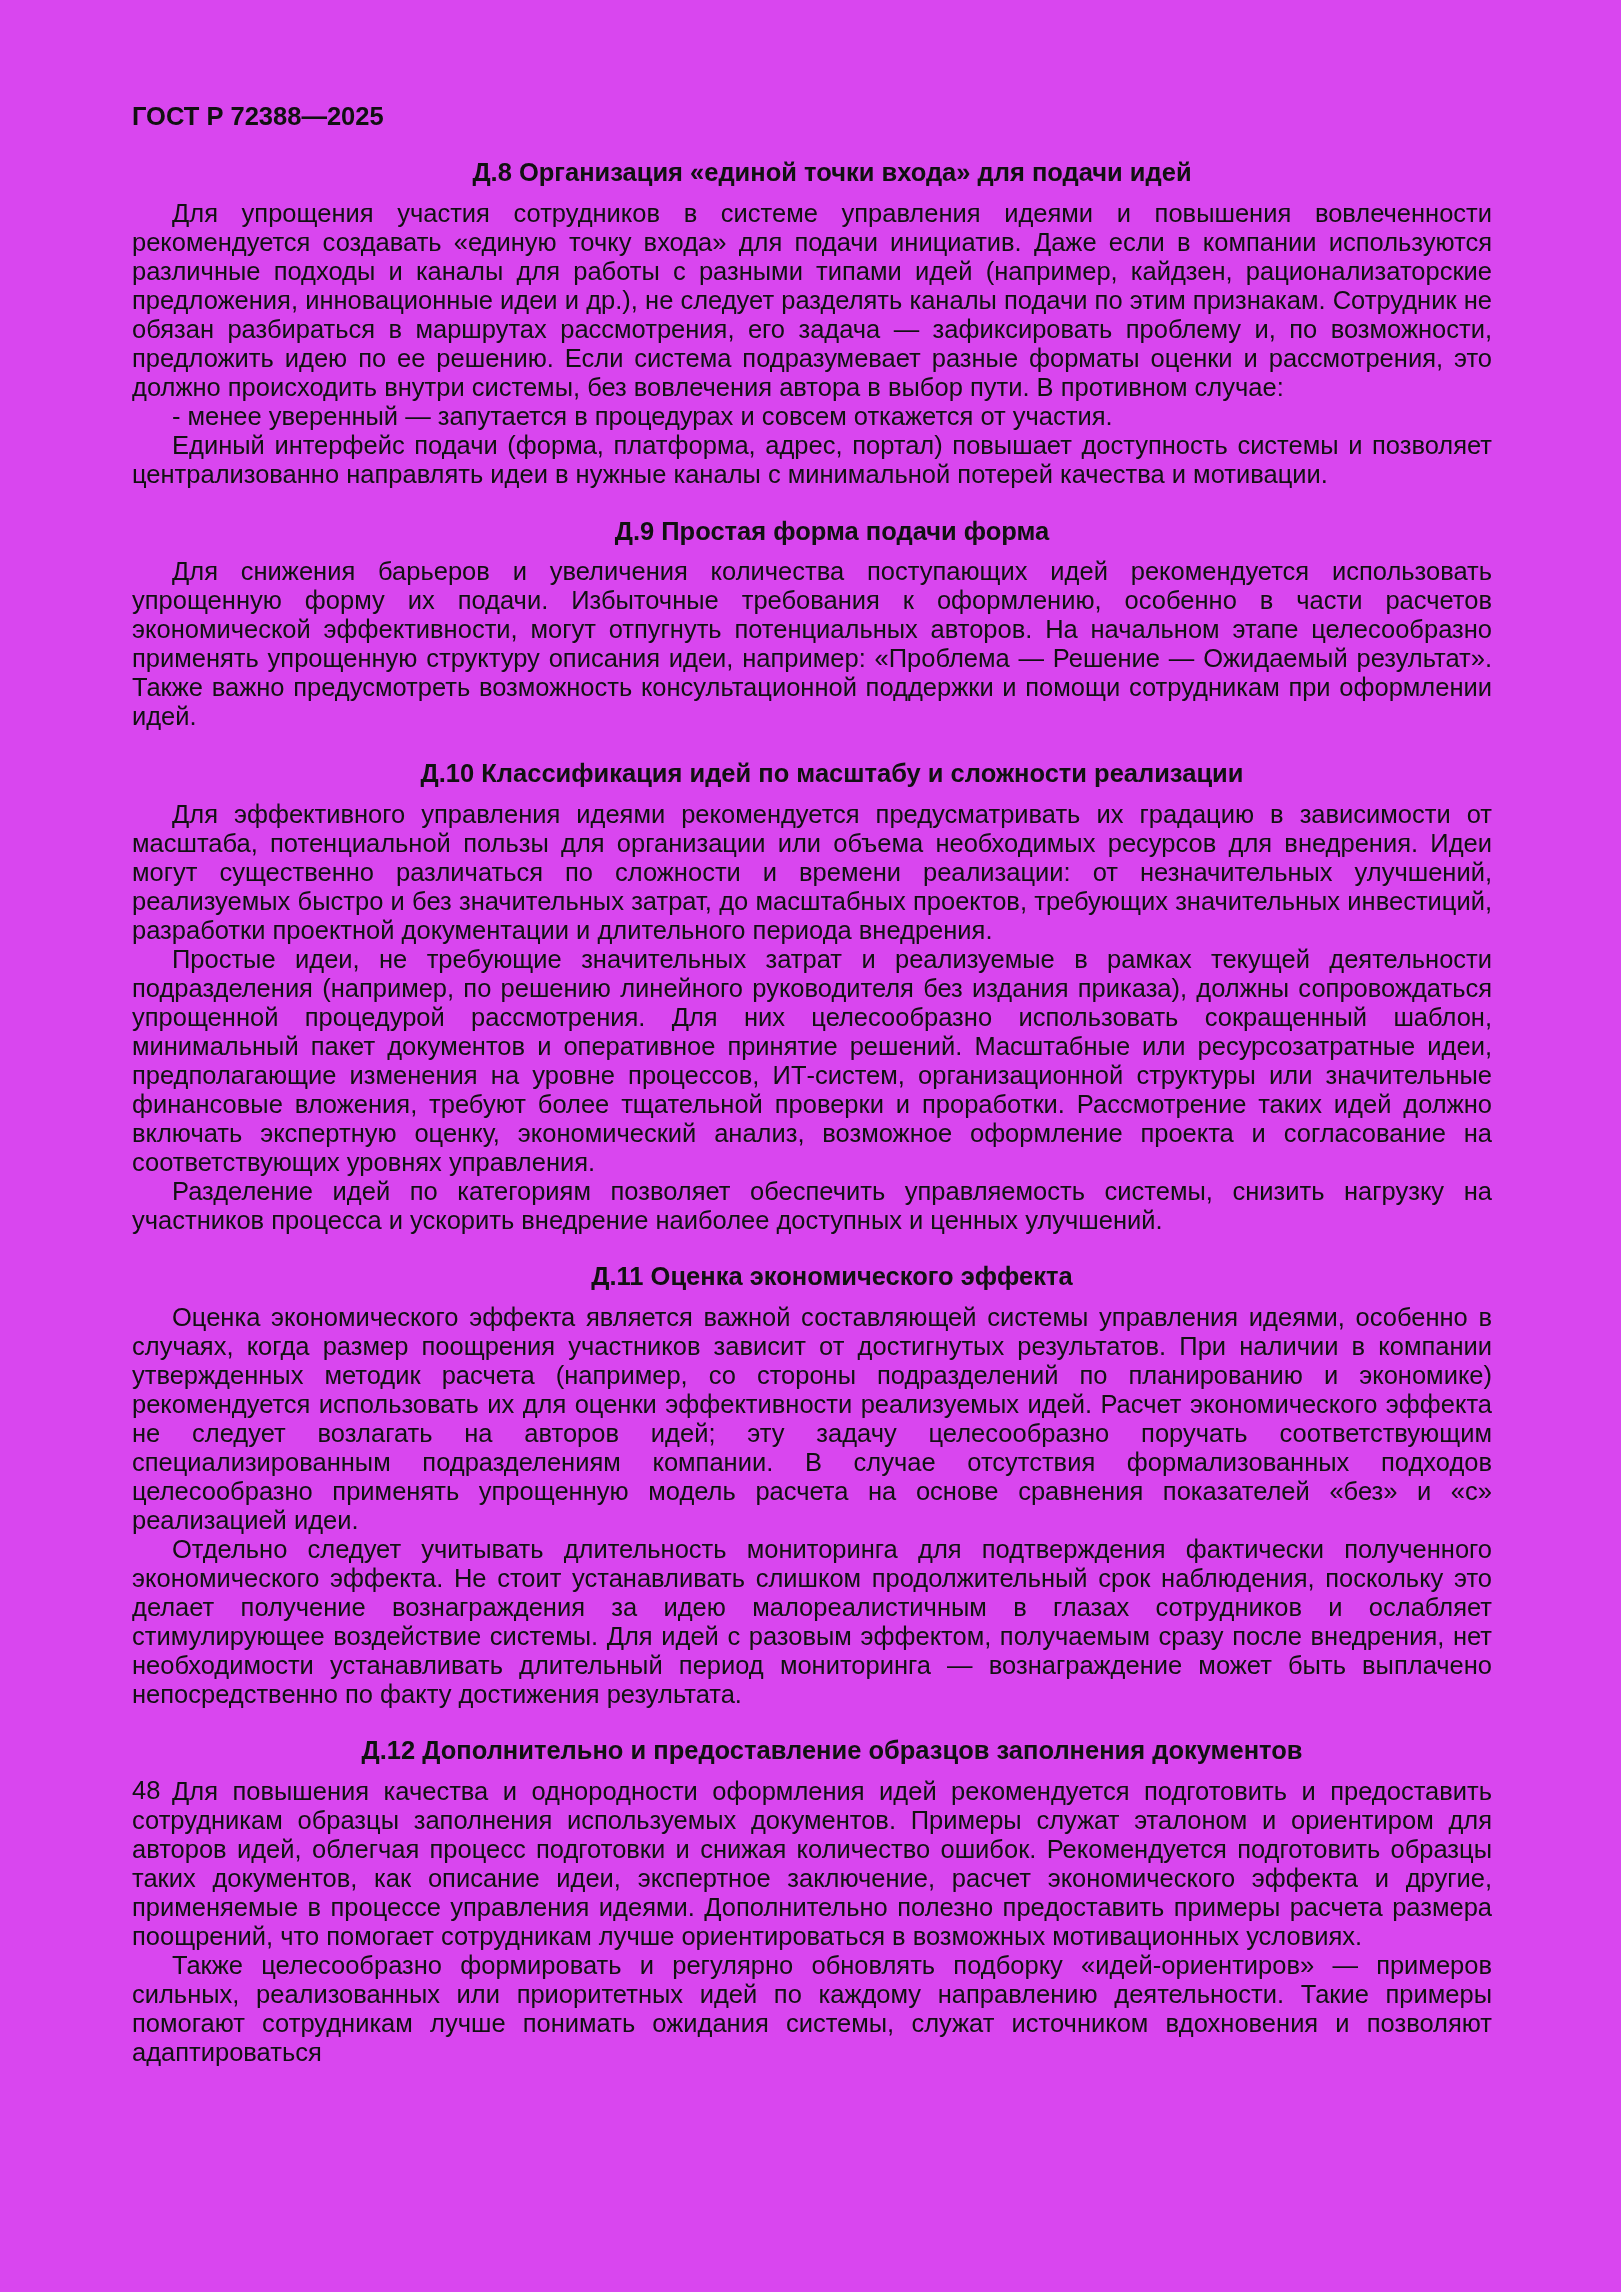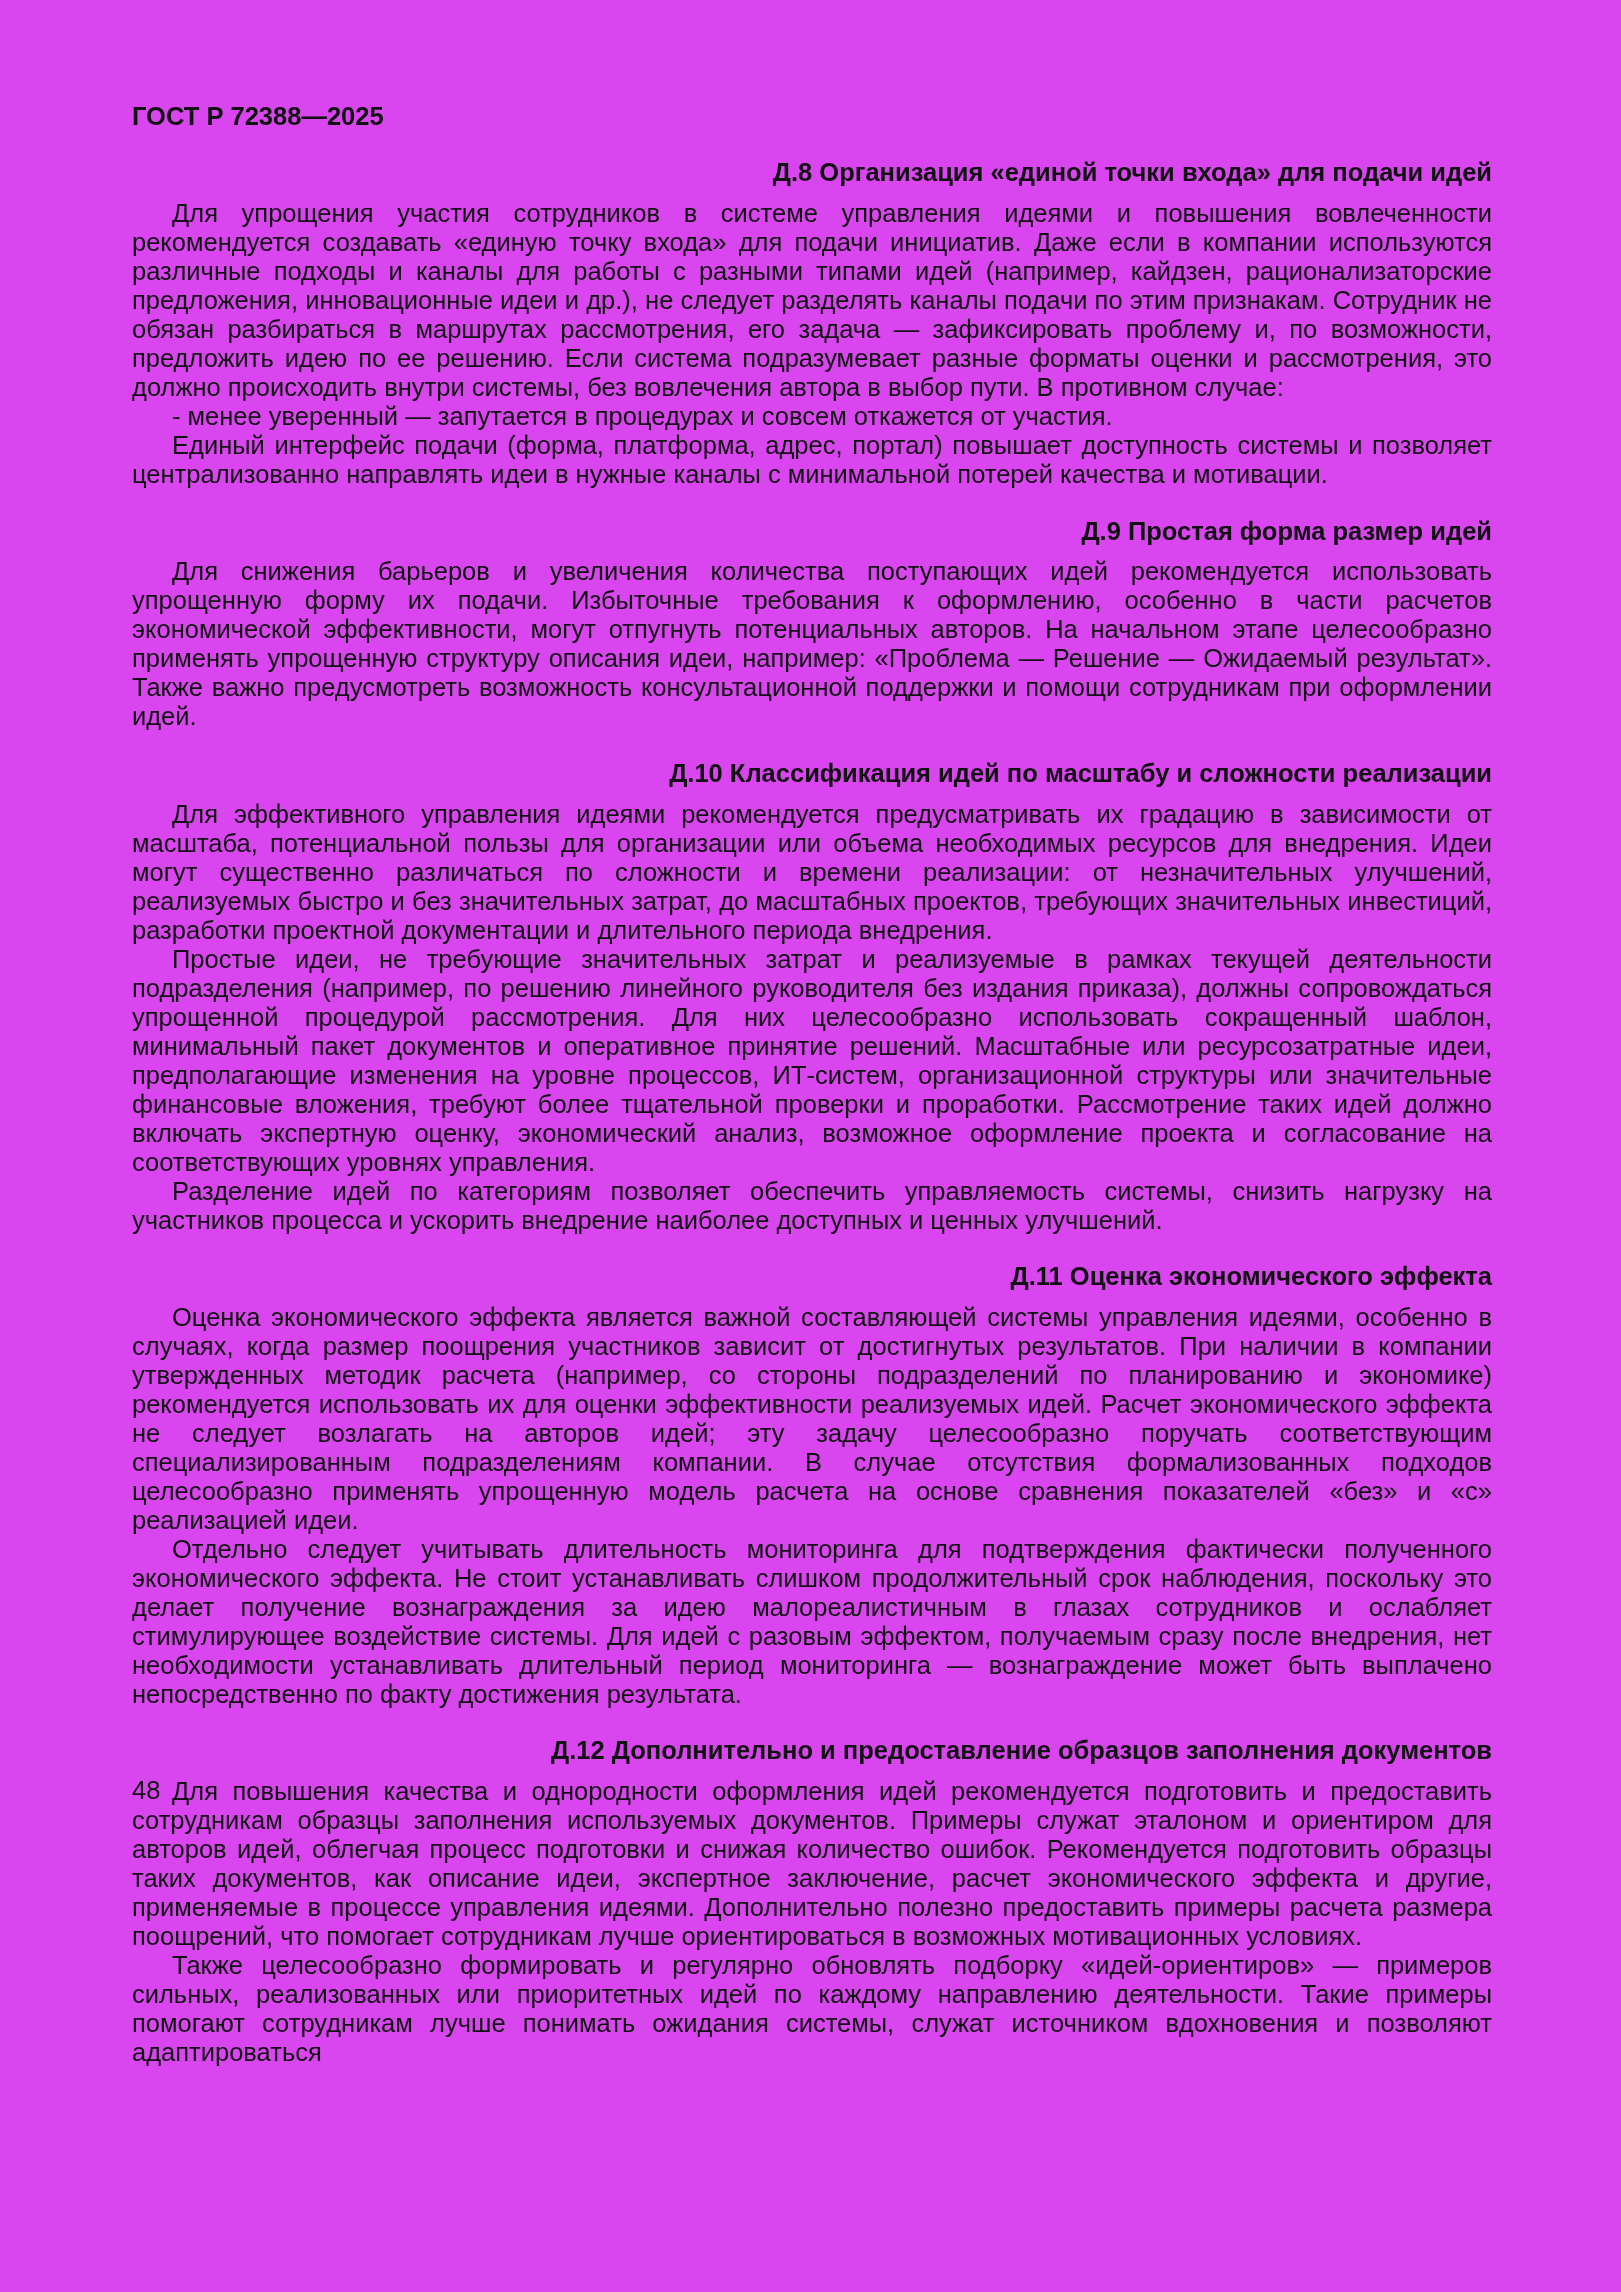--- a/index.html
+++ b/index.html
@@ -21,21 +21,21 @@
   .running-header {
     font-weight: bold;
     margin-bottom: 19.6px;
   }
   .heading {
     font-size: 25.5px;
     font-weight: bold;
     text-indent: 40px;
     margin-top: 27.4px;
     margin-bottom: 11.8px;
-    text-align: right;
+    text-align: center;
   }
   .para {
     text-align: justify;
     text-indent: 40px;
     hyphens: auto;
   }
   .list-item {
     text-align: justify;
     text-indent: 40px;
   }
@@ -54,21 +54,21 @@
   <div class="running-header">ГОСТ Р 72388—2025</div>
 
   <section>
     <h2 class="heading">Д.8 Организация «единой точки входа» для подачи идей</h2>
     <p class="para">Для упрощения участия сотрудников в системе управления идеями и повышения вовлеченности рекомендуется создавать «единую точку входа» для подачи инициатив. Даже если в компании используются различные подходы и каналы для работы с разными типами идей (например, кайдзен, рационализаторские предложения, инновационные идеи и др.), не следует разделять каналы подачи по этим признакам. Сотрудник не обязан разбираться в маршрутах рассмотрения, его задача — зафиксировать проблему и, по возможности, предложить идею по ее решению. Если система подразумевает разные форматы оценки и рассмотрения, это должно происходить внутри системы, без вовлечения автора в выбор пути. В противном случае:</p>
     <p class="list-item">- менее уверенный — запутается в процедурах и совсем откажется от участия.</p>
     <p class="para">Единый интерфейс подачи (форма, платформа, адрес, портал) повышает доступность системы и позволяет централизованно направлять идеи в нужные каналы с минимальной потерей качества и мотивации.</p>
   </section>
 
   <section>
-    <h2 class="heading">Д.9 Простая форма размер идей</h2>
+    <h2 class="heading">Д.9 Простая форма подачи форма</h2>
     <p class="para">Для снижения барьеров и увеличения количества поступающих идей рекомендуется использовать упрощенную форму их подачи. Избыточные требования к оформлению, особенно в части расчетов экономической эффективности, могут отпугнуть потенциальных авторов. На начальном этапе целесообразно применять упрощенную структуру описания идеи, например: «Проблема — Решение — Ожидаемый результат». Также важно предусмотреть возможность консультационной поддержки и помощи сотрудникам при оформлении идей.</p>
   </section>
 
   <section>
     <h2 class="heading">Д.10 Классификация идей по масштабу и сложности реализации</h2>
     <p class="para">Для эффективного управления идеями рекомендуется предусматривать их градацию в зависимости от масштаба, потенциальной пользы для организации или объема необходимых ресурсов для внедрения. Идеи могут существенно различаться по сложности и времени реализации: от незначительных улучшений, реализуемых быстро и без значительных затрат, до масштабных проектов, требующих значительных инвестиций, разработки проектной документации и длительного периода внедрения.</p>
     <p class="para">Простые идеи, не требующие значительных затрат и реализуемые в рамках текущей деятельности подразделения (например, по решению линейного руководителя без издания приказа), должны сопровождаться упрощенной процедурой рассмотрения. Для них целесообразно использовать сокращенный шаблон, минимальный пакет документов и оперативное принятие решений. Масштабные или ресурсозатратные идеи, предполагающие изменения на уровне процессов, ИТ-систем, организационной структуры или значительные финансовые вложения, требуют более тщательной проверки и проработки. Рассмотрение таких идей должно включать экспертную оценку, экономический анализ, возможное оформление проекта и согласование на соответствующих уровнях управления.</p>
     <p class="para">Разделение идей по категориям позволяет обеспечить управляемость системы, снизить нагрузку на участников процесса и ускорить внедрение наиболее доступных и ценных улучшений.</p>
   </section>
 

